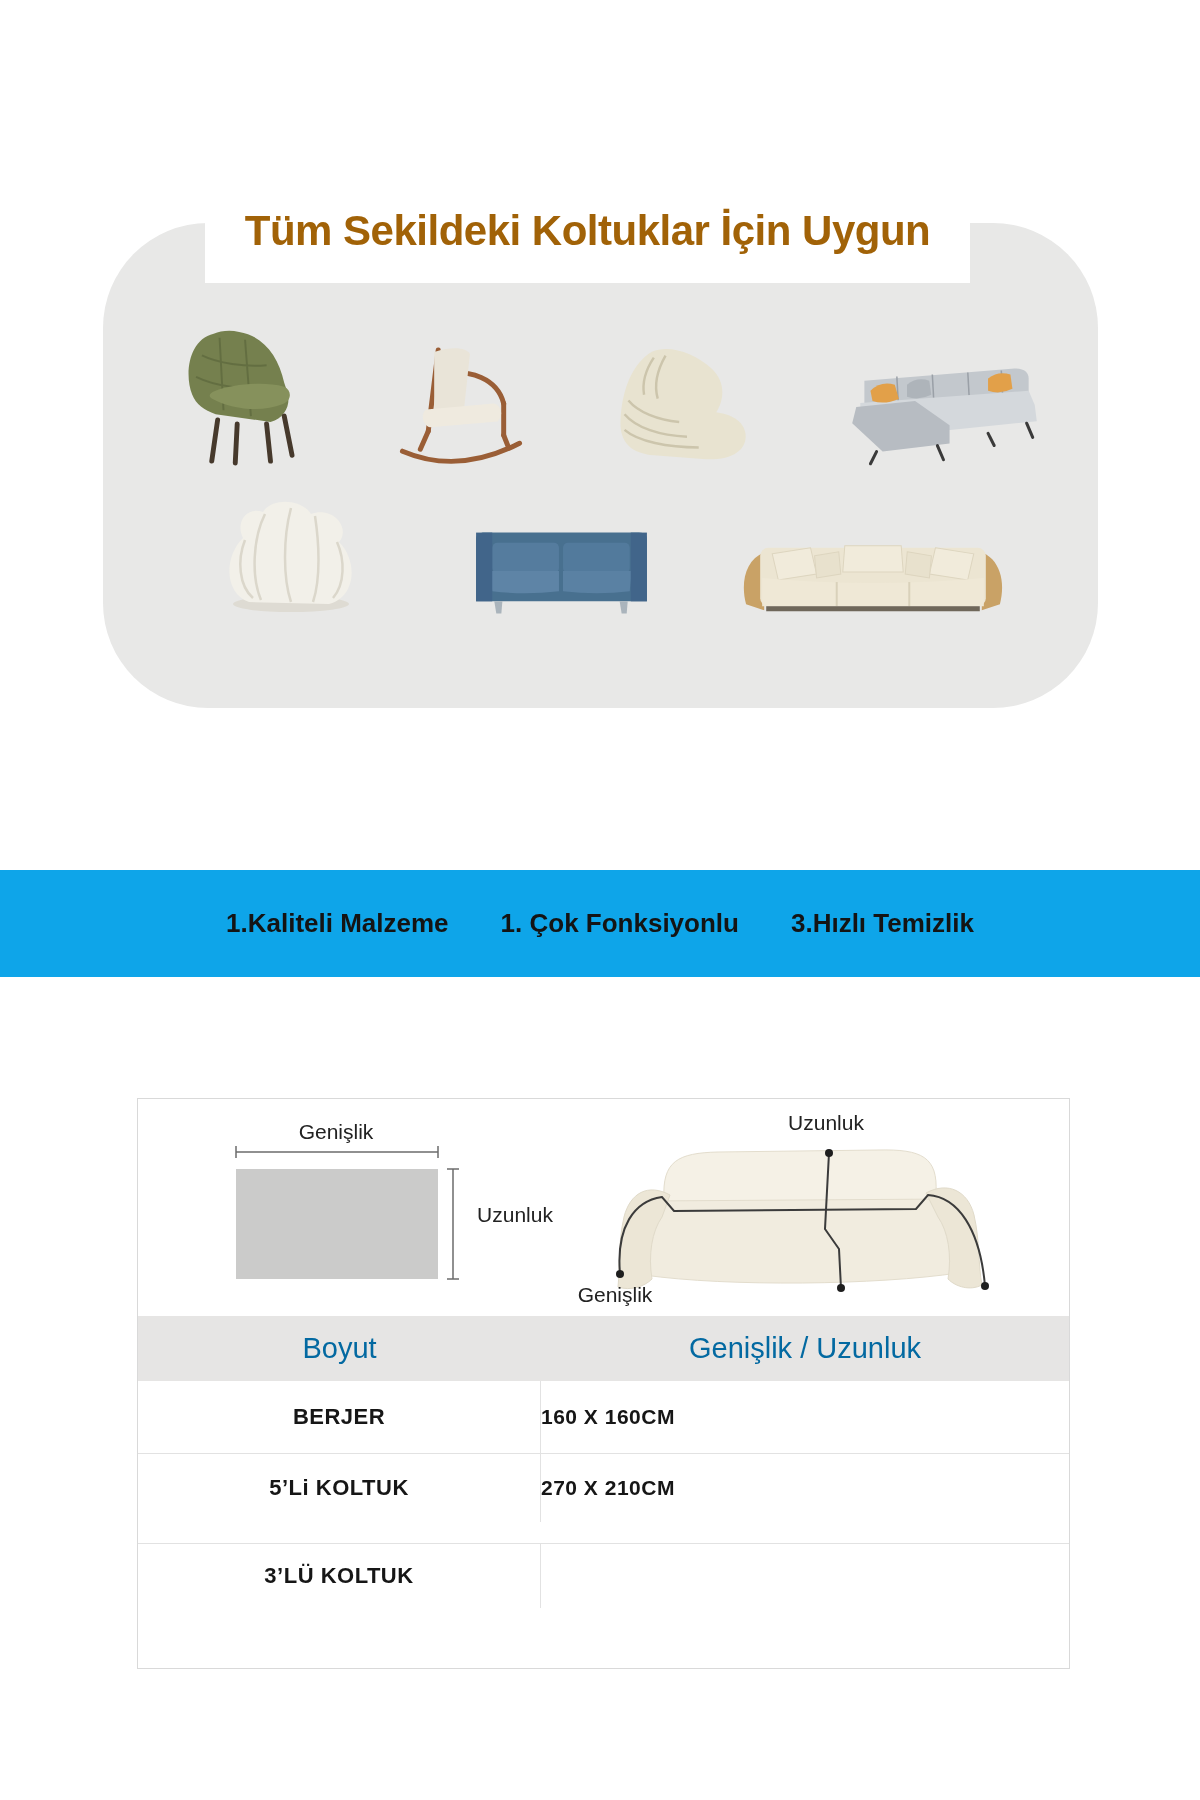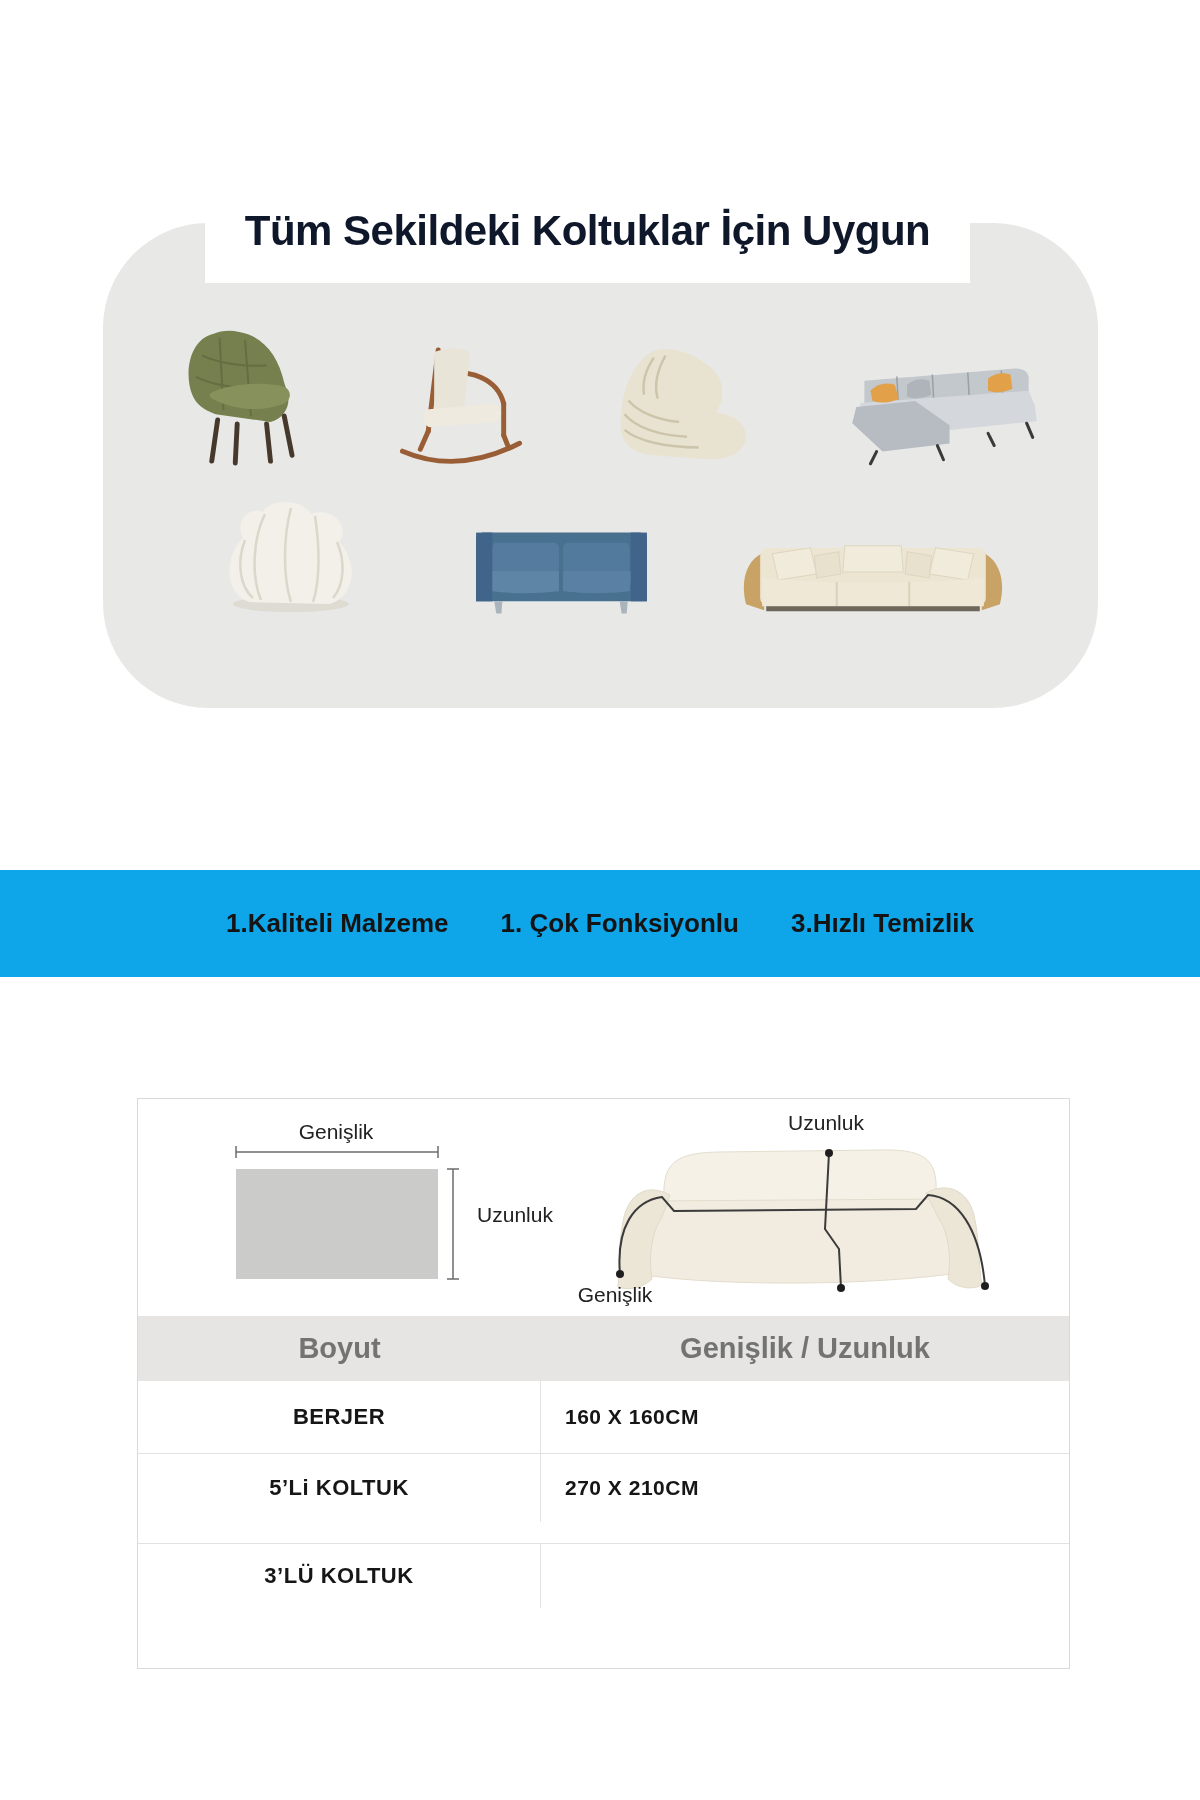--- a/index.html
+++ b/index.html
@@ -6,43 +6,43 @@
   .page{position:relative;width:1200px;height:1800px;background:#fff;overflow:hidden;
         font-family:"Liberation Sans","DejaVu Sans",sans-serif;color:#111;}
   .abs{position:absolute;}
 
   
   .hero-card{position:absolute;left:103px;top:223px;width:995px;height:485px;
              background:#e8e8e7;border-radius:105px;}
   .title-box{position:absolute;left:205px;top:178px;width:765px;height:105px;
              background:#ffffff;display:flex;align-items:center;justify-content:center;}
   .title-box h1{margin:12px;font-size:42px;font-weight:800;letter-spacing:-0.5px;
-                white-space:nowrap;color:#0f172a;text-align:center;}
+                white-space:nowrap;color:#a16207;text-align:center;}
   .furn{position:absolute;}
   .furn svg{width:100%;height:100%;display:block;}
 
   
   .band{position:absolute;left:0;top:870px;width:1200px;height:107px;background:#0ea5e9;
         display:flex;align-items:center;justify-content:center;gap:52px;}
   .band .feat{font-size:26px;font-weight:800;color:#141414;white-space:nowrap;}
 
   
   .size-box{position:absolute;left:137px;top:1098px;width:933px;height:571px;
             background:#fff;border:1px solid #d9d9d9;box-sizing:border-box;}
   .diagram{position:absolute;left:0;top:0;width:100%;height:217px;}
   .dlabel{position:absolute;font-size:21px;color:#222;text-align:center;white-space:nowrap;}
 
   
   .thead{position:absolute;left:0;top:217px;width:100%;height:65px;background:#e6e5e4;
          display:flex;}
   .thead .hc1{width:403px;display:flex;align-items:center;justify-content:center;}
   .thead .hc2{flex:1;display:flex;align-items:center;justify-content:center;}
-  .thead span{font-size:29px;font-weight:700;color:#737373;text-align:center;}
+  .thead span{font-size:29px;font-weight:400;color:#0369a1;text-align:center;}
   .tbody{position:absolute;left:0;top:282px;width:100%;}
-  .trow{display:flex;border-top:1px solid #e2e2e2;gap:24px;}
+  .trow{display:flex;border-top:1px solid #e2e2e2;}
   .trow:first-child{border-top:none;}
   .trow .c1{width:403px;border-right:1px solid #e2e2e2;box-sizing:border-box;
             display:flex;align-items:center;justify-content:center;}
   .trow .c2{flex:1;display:flex;align-items:center;}
   .size-name{font-size:22px;font-weight:800;letter-spacing:0.5px;color:#161616;}
   .size-dim{font-size:21px;font-weight:800;letter-spacing:0.5px;color:#161616;}
 </style>
 </head>
 <body>
 

